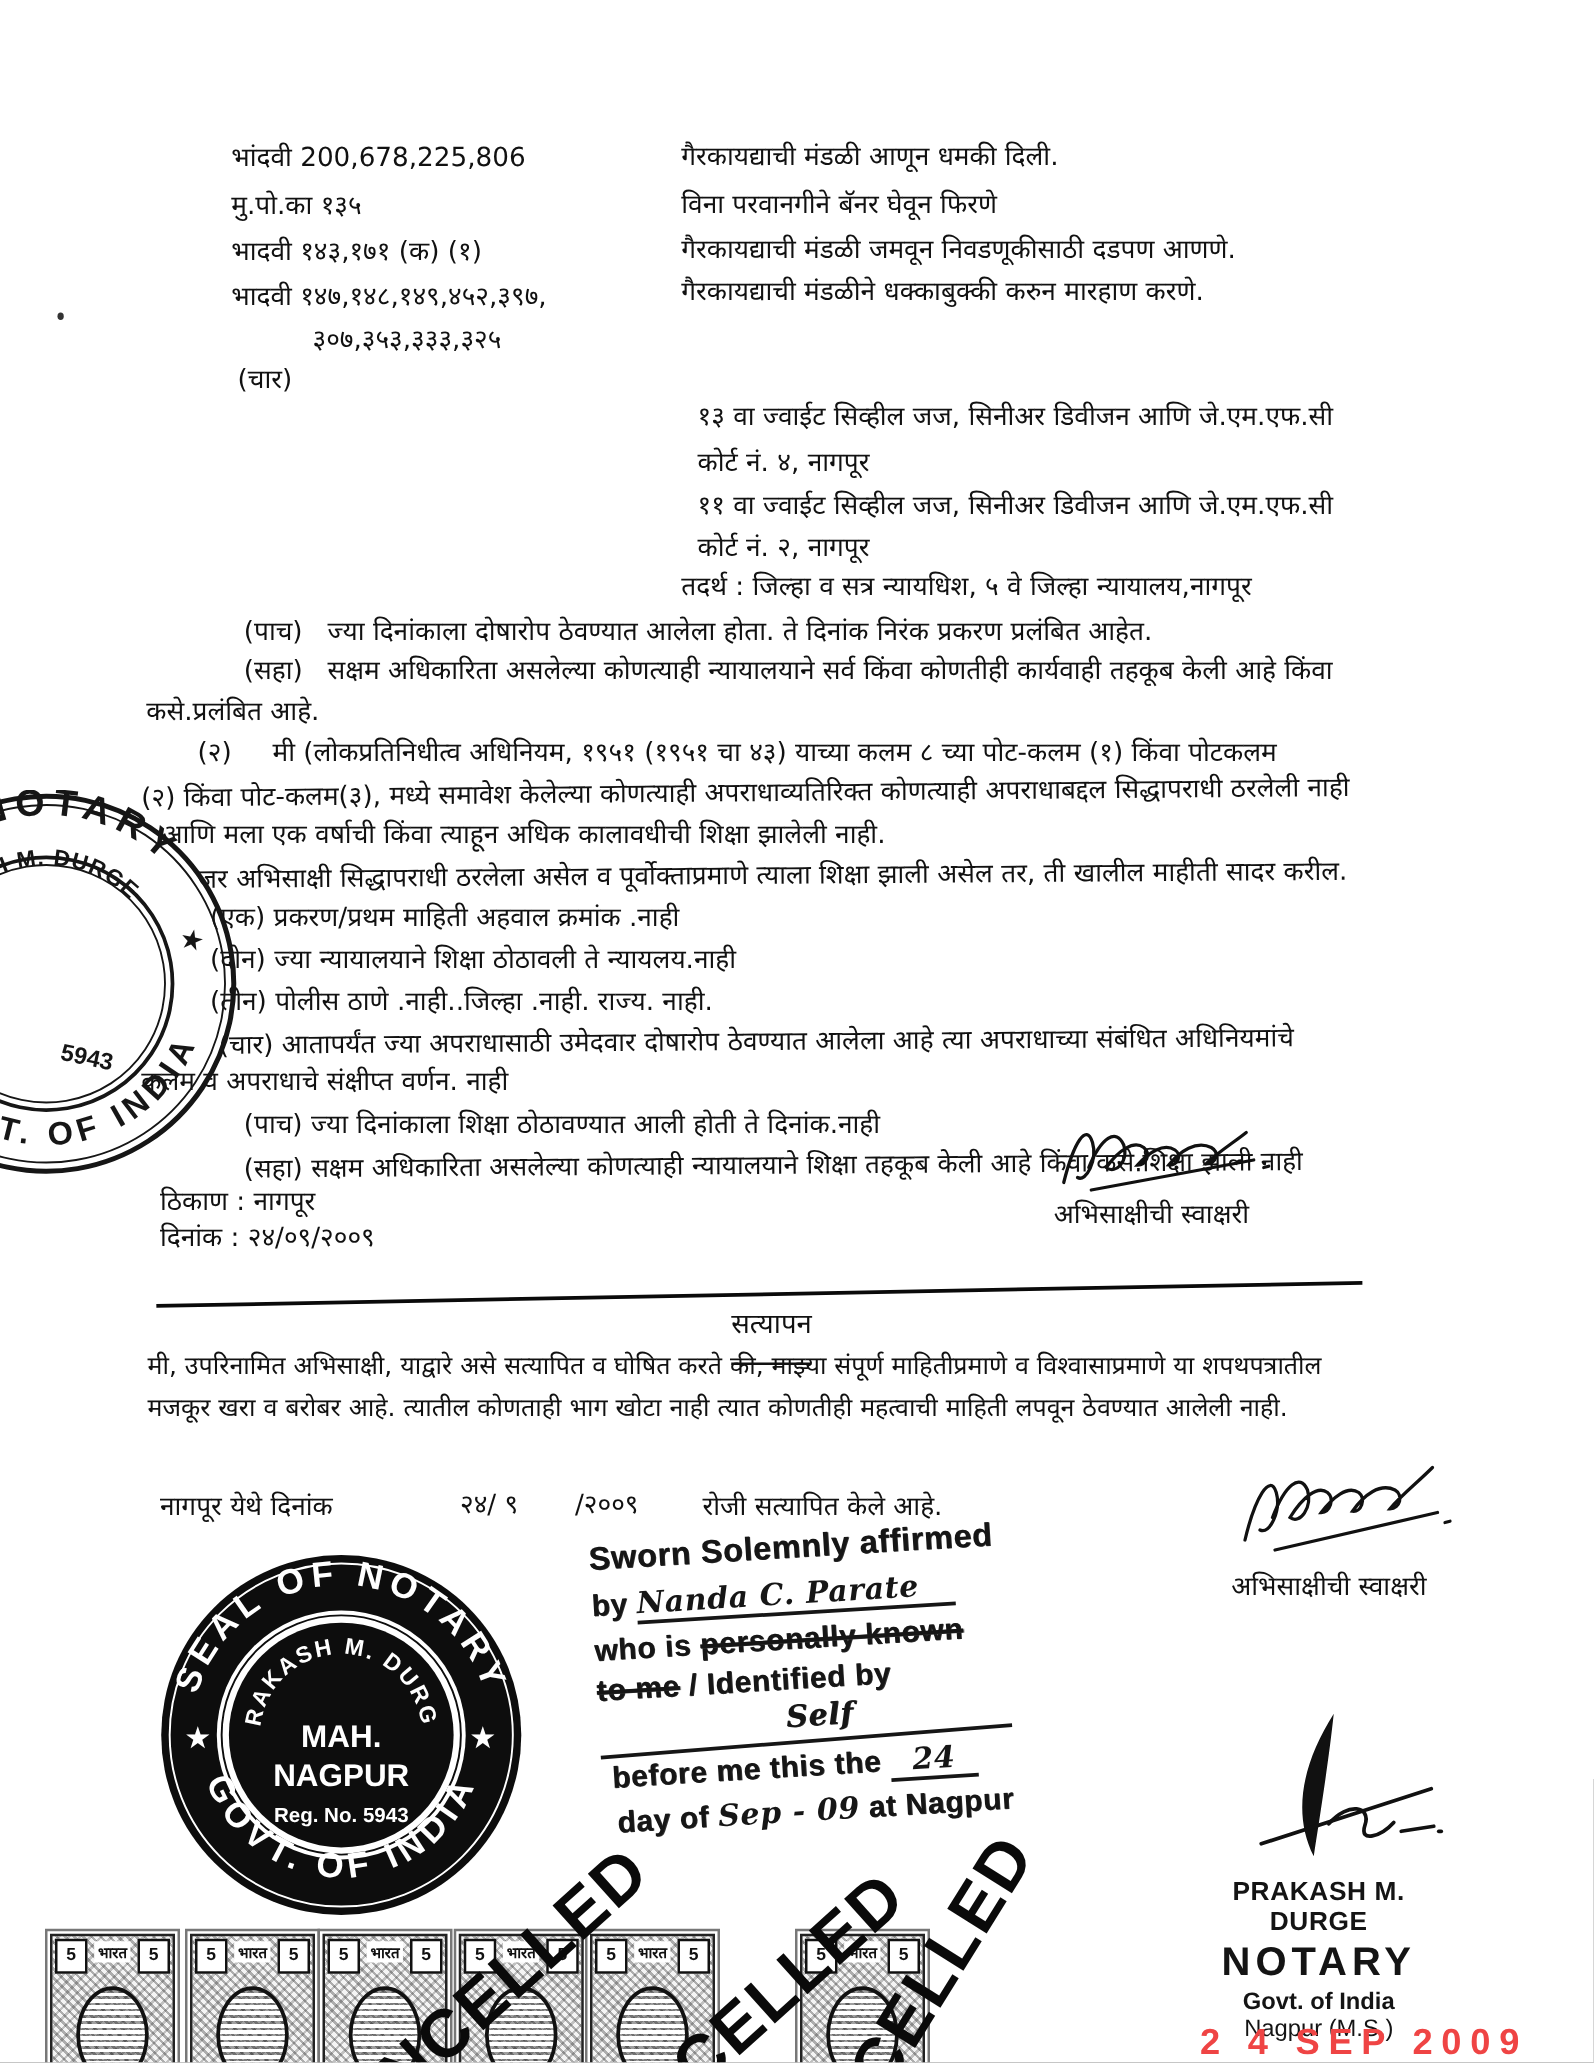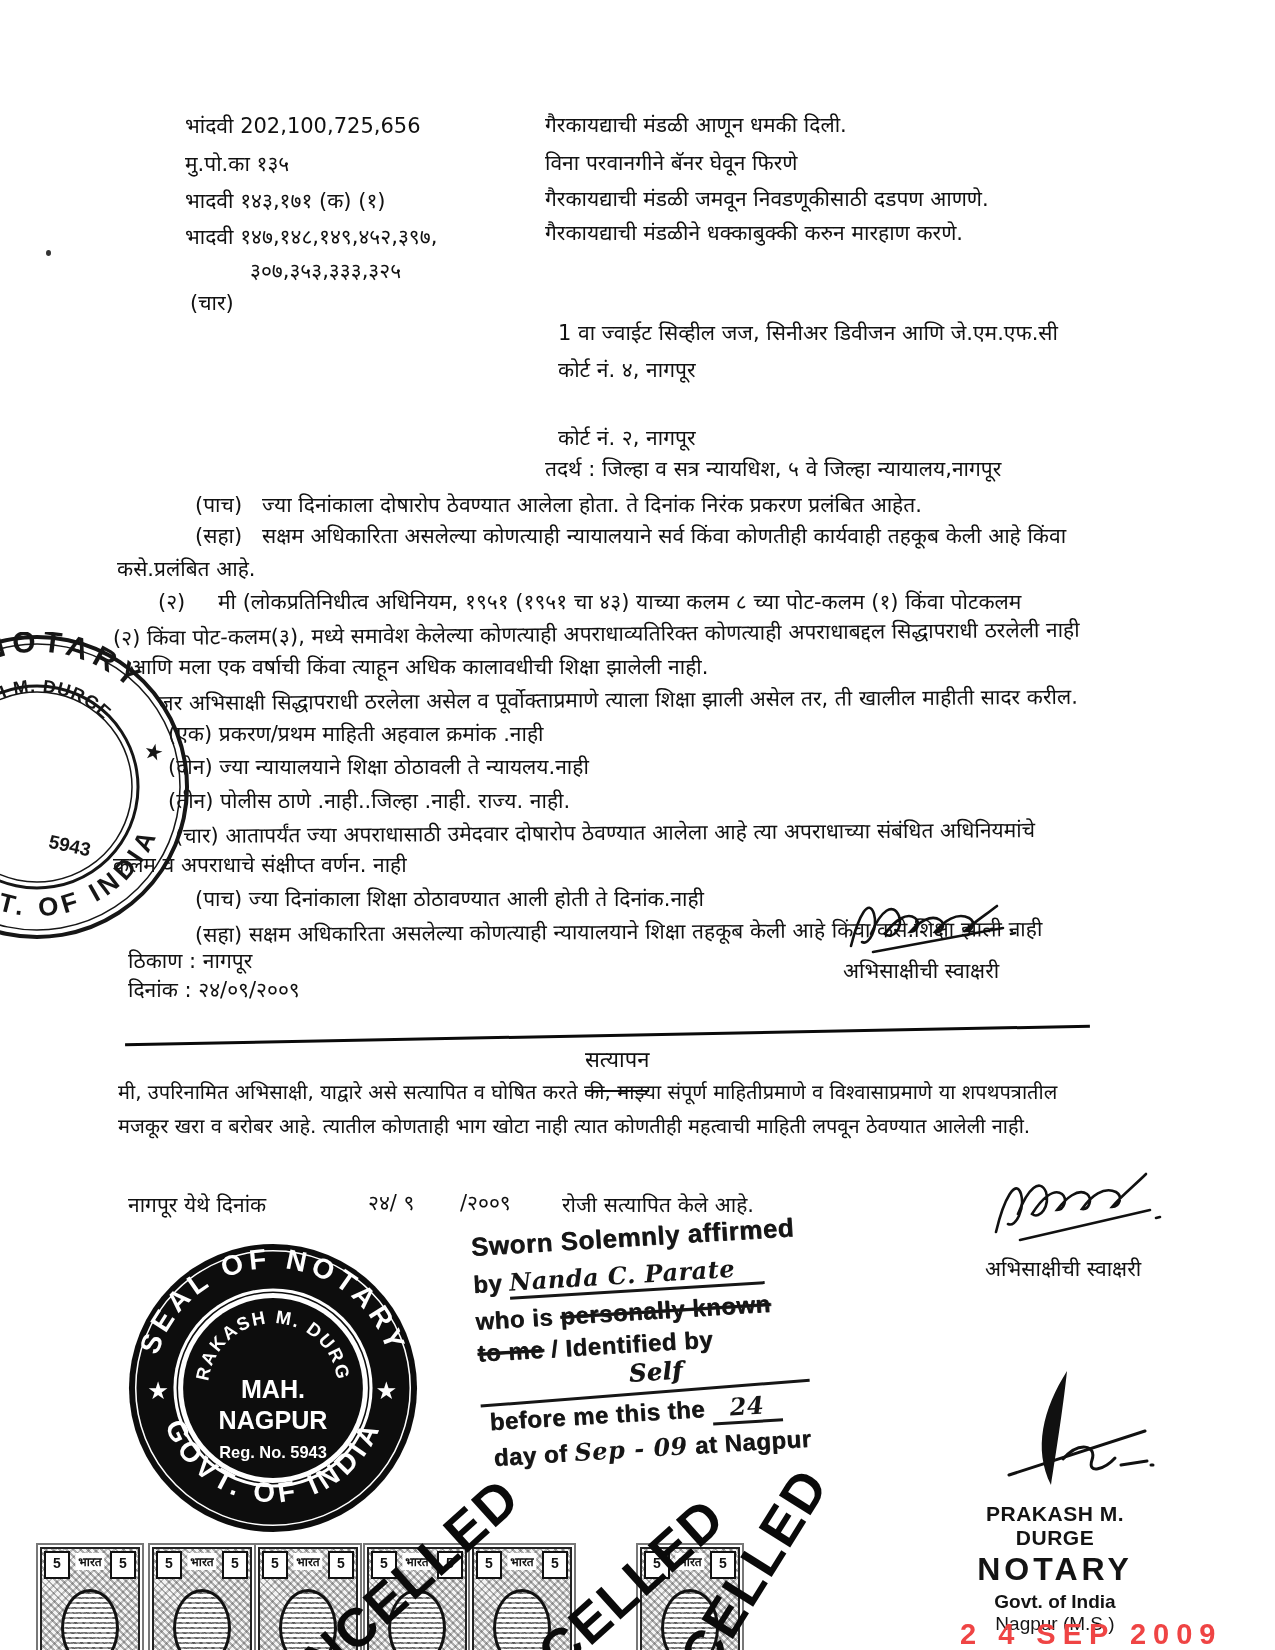--- a/index.html
+++ b/index.html
@@ -52,34 +52,35 @@
   .cancel { position:absolute; font-weight:700; font-size:54px; letter-spacing:2px; color:#0a0a0a;
             font-family:"Liberation Sans", sans-serif; transform-origin:left center;
             white-space:nowrap; }
   .speck { position:absolute; width:5px; height:6px; background:#333; border-radius:50%; }
 </style>
 </head>
 <body>
 
 <div class="page">
 
-  <div class="t" style="left:185px;top:113px">भांदवी 202,100,725,656</div>
+  <div class="t" style="left:185px;top:113px">भांदवी 200,678,225,806</div>
   <div class="t" style="left:185px;top:151px">मु.पो.का १३५</div>
   <div class="t" style="left:185px;top:188px">भादवी १४३,१७१ (क) (१)</div>
   <div class="t" style="left:185px;top:224px">भादवी १४७,१४८,१४९,४५२,३९७,</div>
   <div class="t" style="left:250px;top:258px">३०७,३५३,३३३,३२५</div>
 
   <div class="t" style="left:545px;top:112px">गैरकायद्याची मंडळी आणून धमकी दिली.</div>
   <div class="t" style="left:545px;top:150px">विना परवानगीने बॅनर घेवून फिरणे</div>
   <div class="t" style="left:545px;top:186px">गैरकायद्याची मंडळी जमवून निवडणूकीसाठी दडपण आणणे.</div>
   <div class="t" style="left:545px;top:220px">गैरकायद्याची मंडळीने धक्काबुक्की करुन मारहाण करणे.</div>
 
   <div class="t" style="left:190px;top:290px">(चार)</div>
-  <div class="t" style="left:558px;top:320px">1 वा ज्वाईट सिव्हील जज, सिनीअर डिवीजन आणि जे.एम.एफ.सी</div>
+  <div class="t" style="left:558px;top:320px">१३ वा ज्वाईट सिव्हील जज, सिनीअर डिवीजन आणि जे.एम.एफ.सी</div>
   <div class="t" style="left:558px;top:357px">कोर्ट नं. ४, नागपूर</div>
+  <div class="t" style="left:558px;top:391px">११ वा ज्वाईट सिव्हील जज, सिनीअर डिवीजन आणि जे.एम.एफ.सी</div>
   <div class="t" style="left:558px;top:425px">कोर्ट नं. २, नागपूर</div>
   <div class="t" style="left:545px;top:456px">तदर्थ : जिल्हा व सत्र न्यायधिश, ५ वे जिल्हा न्यायालय,नागपूर</div>
 
   <div class="t" style="left:195px;top:492px">(पाच)</div>
   <div class="t" style="left:262px;top:492px">ज्या दिनांकाला दोषारोप ठेवण्यात आलेला होता. ते दिनांक  निरंक प्रकरण प्रलंबित आहेत.</div>
   <div class="t" style="left:195px;top:523px">(सहा)</div>
   <div class="t" style="left:262px;top:523px">सक्षम अधिकारिता असलेल्या कोणत्याही न्यायालयाने सर्व किंवा कोणतीही कार्यवाही तहकूब केली आहे किंवा</div>
   <div class="t" style="left:117px;top:556px">कसे.प्रलंबित आहे.</div>
 
   <div class="t" style="left:158px;top:589px">(२)</div>

